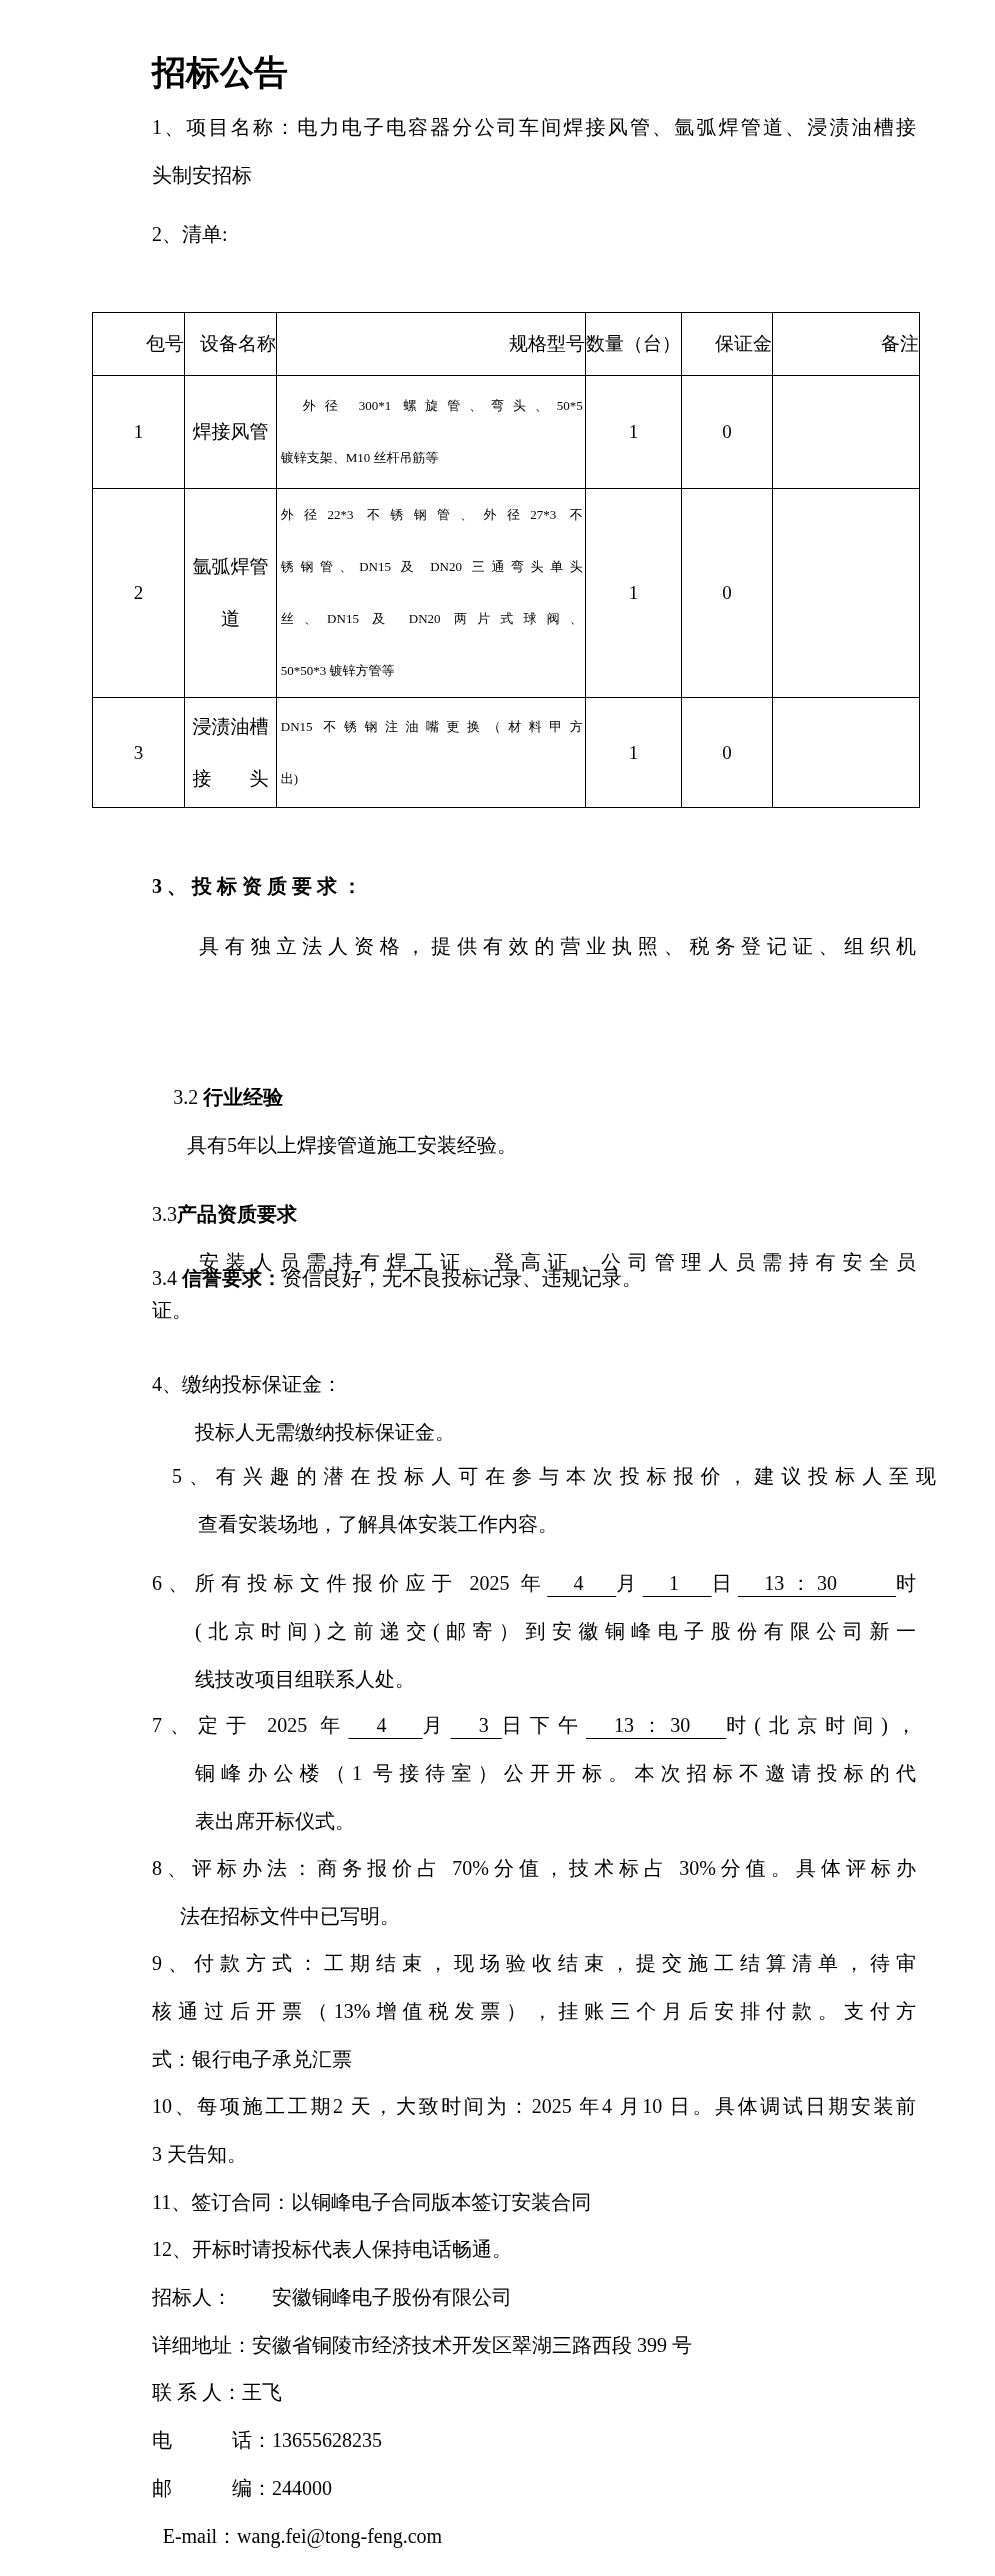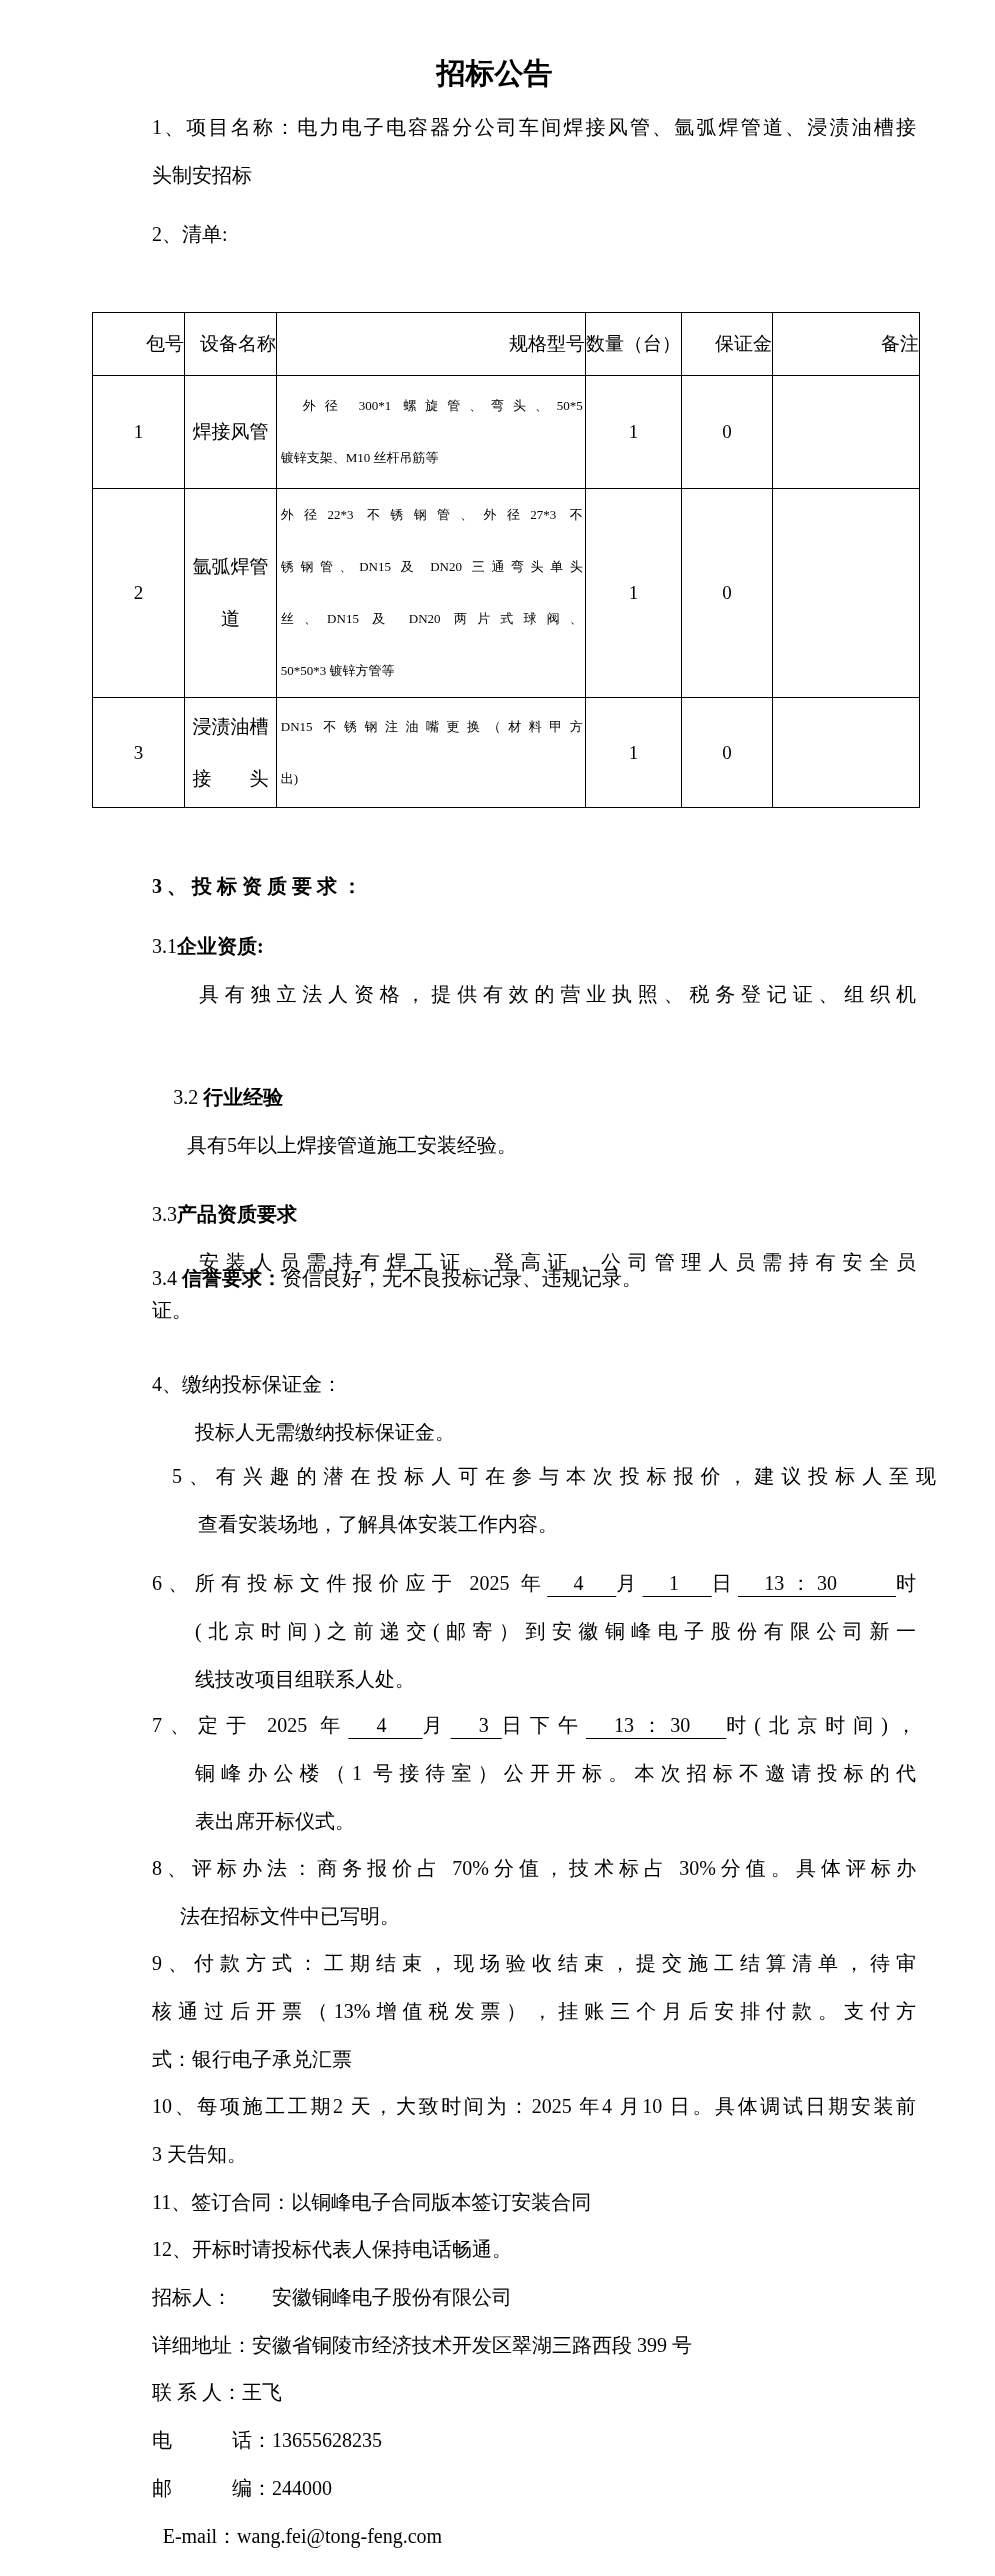--- a/index.html
+++ b/index.html
@@ -9,22 +9,22 @@
     height:2576px;
     background:#ffffff;
     color:#000;
     overflow:hidden;
     font-family:"Liberation Serif","DejaVu Serif",serif;
   }
   #title{
     position:absolute;
     left:152px; top:48px;
     width:685px;
-    text-align:center;
-    font-size:29px;
+    text-align:left;
+    font-size:34px;
     font-weight:bold;
     line-height:50px;
     white-space:pre;
   }
   .para{position:absolute; left:152px; width:771px;}
   .line{
     height:48px;
     line-height:48px;
     font-size:20px;
     white-space:pre;
@@ -143,21 +143,20 @@
       <div class="line j" style="width: 764px;"><span>1、项目名称：电力电子电容器分公司车间焊接风管、氩弧焊管道、浸渍油槽接</span></div>
       <div class="line"><span>头制安招标</span></div>
     </div>
   <div class="para" id="p2">
       <div class="line"><span>2、清单:</span></div>
     </div>
   <div class="para" id="p3">
       <div class="line"><span class="b ls">3、投标资质要求：</span></div>
     </div>
   <div class="para" id="p3_1">
-      <div class="line"><span>3.1</span><span class="b">企业资质:</span></div>
       <div class="line j" style="padding-left: 47px; width: 717px;"><span>具有独立法人资格，提供有效的营业执照、税务登记证、组织机</span></div>
     </div>
   <div class="para" id="p3_2">
       <div class="line" style="padding-left: 21.3px;"><span>3.2 </span><span class="b">行业经验</span></div>
       <div class="line" style="padding-left: 35px;"><span>具有5年以上焊接管道施工安装经验。</span></div>
     </div>
   <div class="para" id="p3_3">
       <div class="line"><span>3.3</span><span class="b">产品资质要求</span></div>
       <div class="line j" style="padding-left: 47px; width: 717px;"><span>安装人员需持有焊工证、登高证，公司管理人员需持有安全员</span></div>
       <div class="line"><span>证。</span></div>

